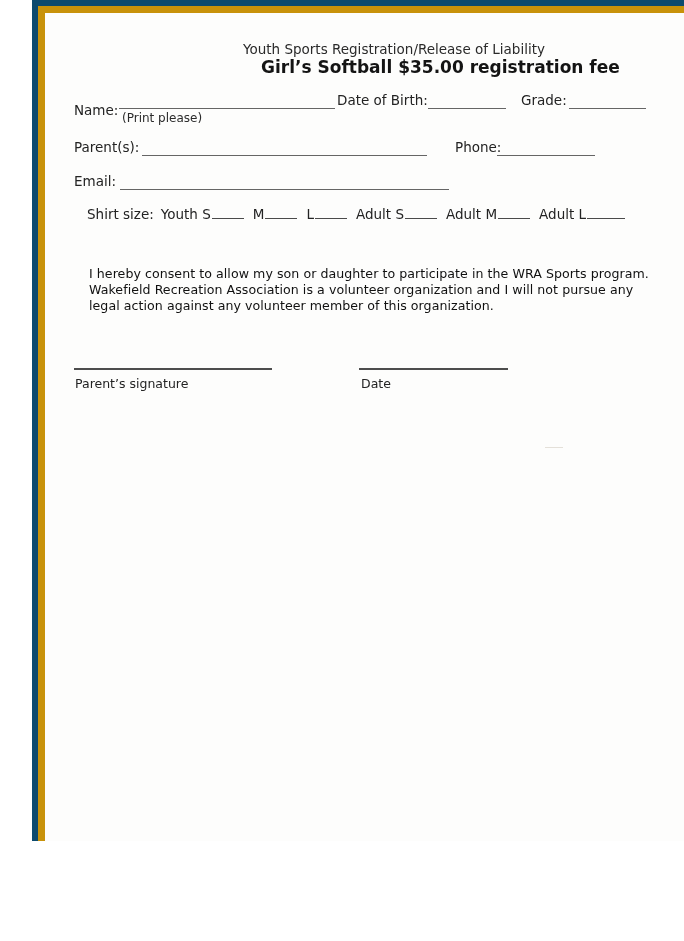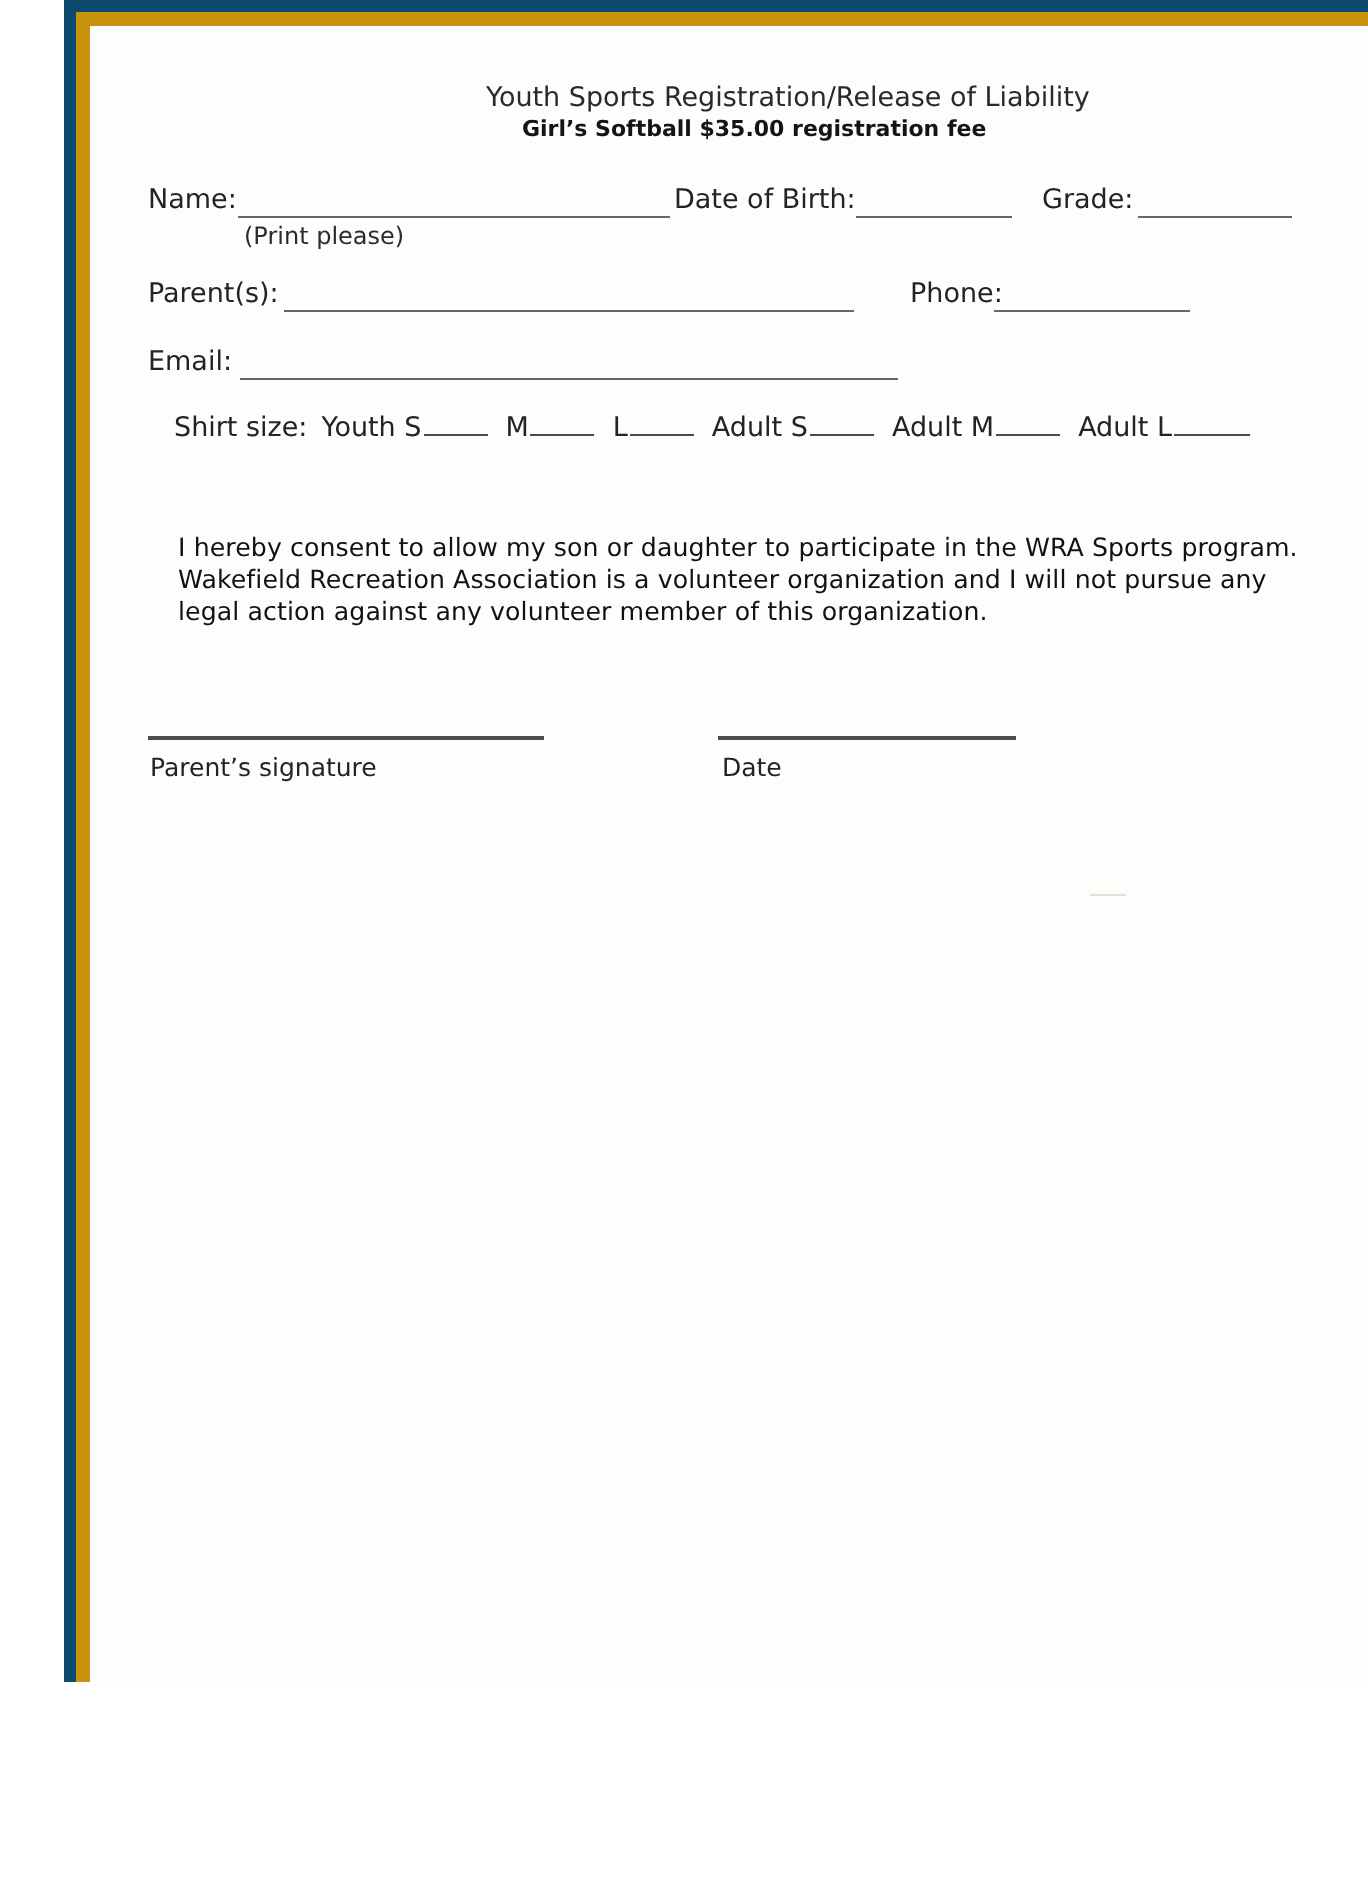--- a/index.html
+++ b/index.html
@@ -49,21 +49,21 @@
     color: #1b1b1b;
     font-family: "DejaVu Sans", sans-serif;
     line-height: 1;
   }
   .title-1 {
     font-size: 13.5px;
     font-weight: 400;
     color: #2a2a2a;
   }
   .title-2 {
-    font-size: 11px;
+    font-size: 17px;
     font-weight: 700;
     color: #141414;
   }
   .field-label {
     font-size: 13.5px;
     font-weight: 400;
     color: #232323;
   }
   .small-note {
     font-size: 12px;
@@ -141,21 +141,21 @@
 <div class="page">
 
   <div class="frame-border"></div>
 
   <div class="sheet">
 
     <div class="t title-1" style="left:198px; top:30px;">Youth Sports Registration/Release of Liability</div>
 
     <div class="t title-2" style="left:216px; top:46px;">Girl’s Softball $35.00 registration fee</div>
 
-    <div class="t field-label" style="left:29px; top:81px;">Name:</div>
+    <div class="t field-label" style="left:29px; top:91px;">Name:</div>
     <div class="rule" style="left:74px; top:95px; width:216px;"></div>
 
     <div class="t small-note" style="left:77px; top:99px;">(Print please)</div>
 
     <div class="t field-label" style="left:292px; top:81px;">Date of Birth:</div>
     <div class="rule" style="left:383px; top:95px; width:78px;"></div>
 
     <div class="t field-label" style="left:476px; top:81px;">Grade:</div>
     <div class="rule" style="left:524px; top:95px; width:77px;"></div>
 

